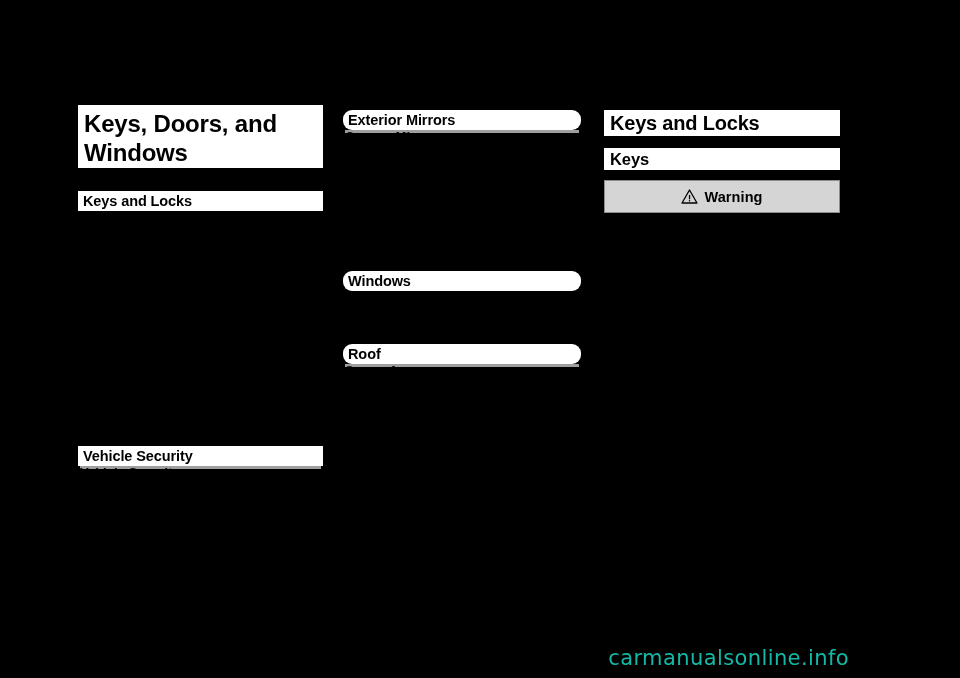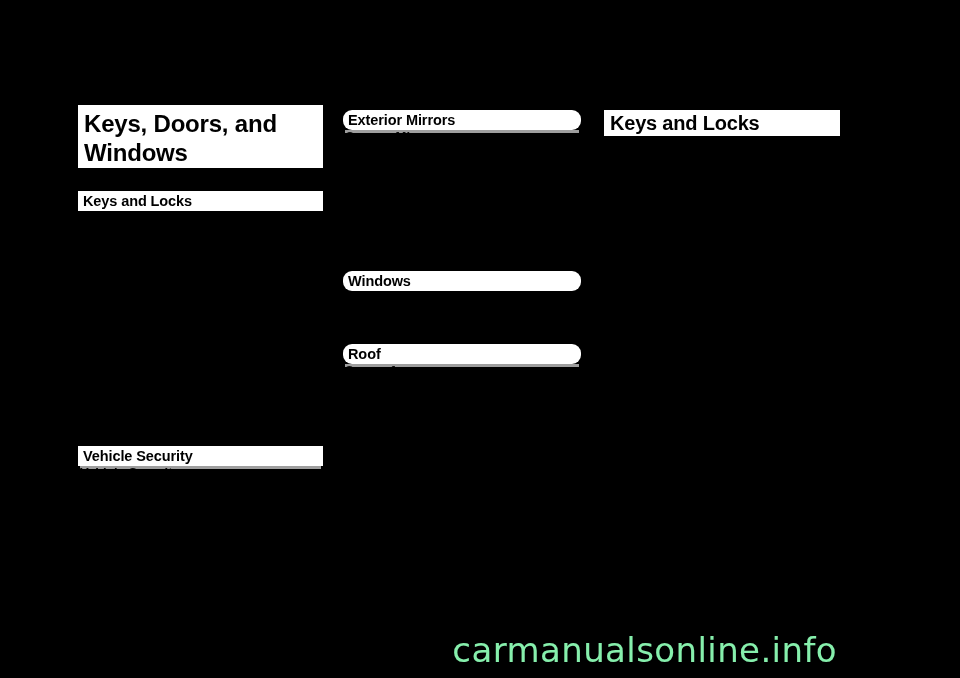--- a/index.html
+++ b/index.html
@@ -11,20 +11,21 @@
   body {
     font-family: "Liberation Sans", sans-serif;
     -webkit-font-smoothing: antialiased;
   }
   #page {
     position: relative;
     width: 845px;
     height: 678px;
     background: #000000;
     overflow: hidden;
+    padding-left: 12px;
   }
 
   
   .band {
     position: absolute;
     background: #ffffff;
     color: #000000;
     box-sizing: border-box;
     overflow: hidden;
     white-space: nowrap;
@@ -131,23 +132,23 @@
     font-weight: bold;
     color: #000000;
     letter-spacing: 0.1px;
   }
 
   
   .watermark {
     position: absolute;
     right: 8px;
     bottom: 8px;
-    font-size: 34px;
+    font-size: 21px;
     letter-spacing: 0.4px;
-    color: #86efac;
+    color: #14b8a6;
     font-family: "DejaVu Sans", sans-serif;
     white-space: nowrap;
   }
 </style>
 </head>
 <body>
 
 <div id="page">
 
   <div class="band chapter-title">Keys, Doors, and Windows</div>
@@ -162,17 +163,28 @@
   <div class="ghost" style="left:345px; top:130px; width:234px;">Convex Mirrors</div>
 
 
   <div class="band c2-band" style="top:344px;">Roof</div>
 
   <div class="band c2-band" style="top:271px;">Windows</div>
   <div class="ghost" style="left:345px; top:364px; width:234px;">Sunroof</div>
 
   <div class="band c3-band-major">Keys and Locks</div>
 
+  <div class="band c3-band-minor">Keys</div>
 
+  <div class="warning-box">
+    <span class="warning-icon">
+      <svg width="17" height="15" viewBox="0 0 17 15" aria-hidden="true">
+        <path d="M8.5 1 L16 14 L1 14 Z" fill="none" stroke="#000000" stroke-width="1.3" stroke-linejoin="round"></path>
+        <rect x="7.9" y="6" width="1.3" height="4.3" fill="#000000"></rect>
+        <rect x="7.9" y="11.1" width="1.3" height="1.3" fill="#000000"></rect>
+      </svg>
+    </span>
+    <span class="warning-label">Warning</span>
+  </div>
 
   <div class="watermark">carmanualsonline.info</div>
 
 </div>
 
 </body></html>

